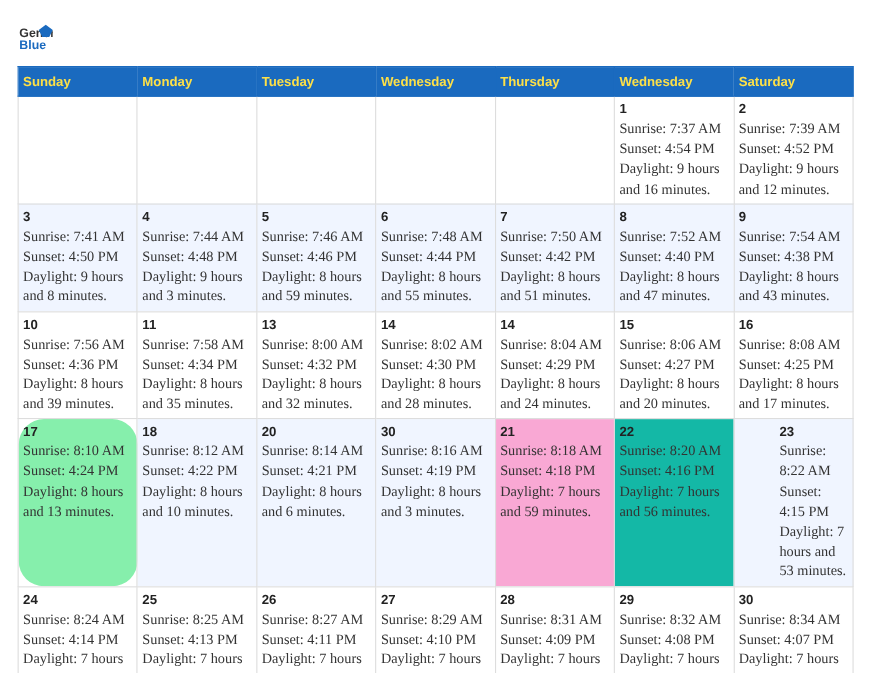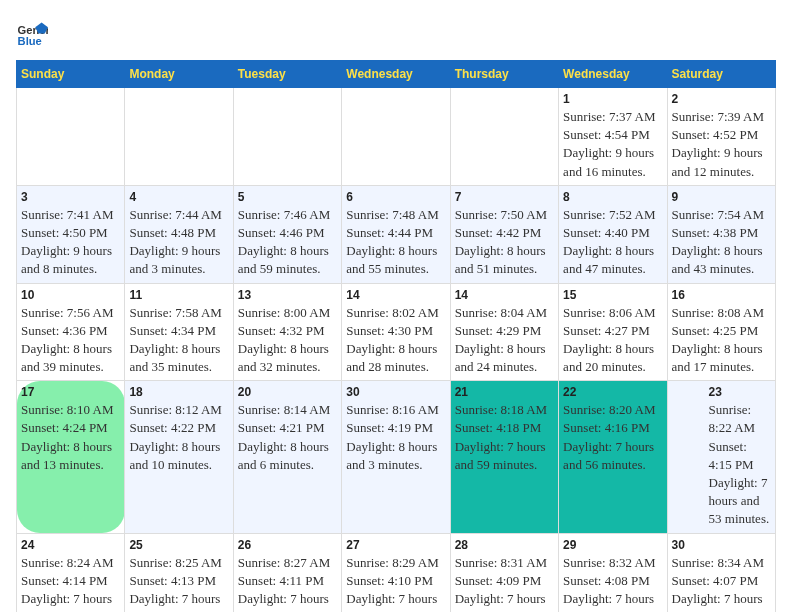--- a/index.html
+++ b/index.html
@@ -207,21 +207,21 @@
           <div class="day-info">Sunrise: 8:12 AM<br>Sunset: 4:22 PM<br>Daylight: 8 hours and 10 minutes.</div>
         </td>
         <td style="background: rgb(240, 245, 255);">
           <div class="day-number">20</div>
           <div class="day-info">Sunrise: 8:14 AM<br>Sunset: 4:21 PM<br>Daylight: 8 hours and 6 minutes.</div>
         </td>
         <td style="background: rgb(240, 245, 255);">
           <div class="day-number">30</div>
           <div class="day-info">Sunrise: 8:16 AM<br>Sunset: 4:19 PM<br>Daylight: 8 hours and 3 minutes.</div>
         </td>
-        <td style="background: #14b8a6;">
+        <td style="background: #f9a8d4;">
           <div class="day-number">21</div>
           <div class="day-info">Sunrise: 8:18 AM<br>Sunset: 4:18 PM<br>Daylight: 7 hours and 59 minutes.</div>
         </td>
         <td style="background: #14b8a6;">
           <div class="day-number">22</div>
           <div class="day-info">Sunrise: 8:20 AM<br>Sunset: 4:16 PM<br>Daylight: 7 hours and 56 minutes.</div>
         </td>
         <td style="background: rgb(240, 245, 255); padding-left: 41px;">
           <div class="day-number">23</div>
           <div class="day-info">Sunrise: 8:22 AM<br>Sunset: 4:15 PM<br>Daylight: 7 hours and 53 minutes.</div>

